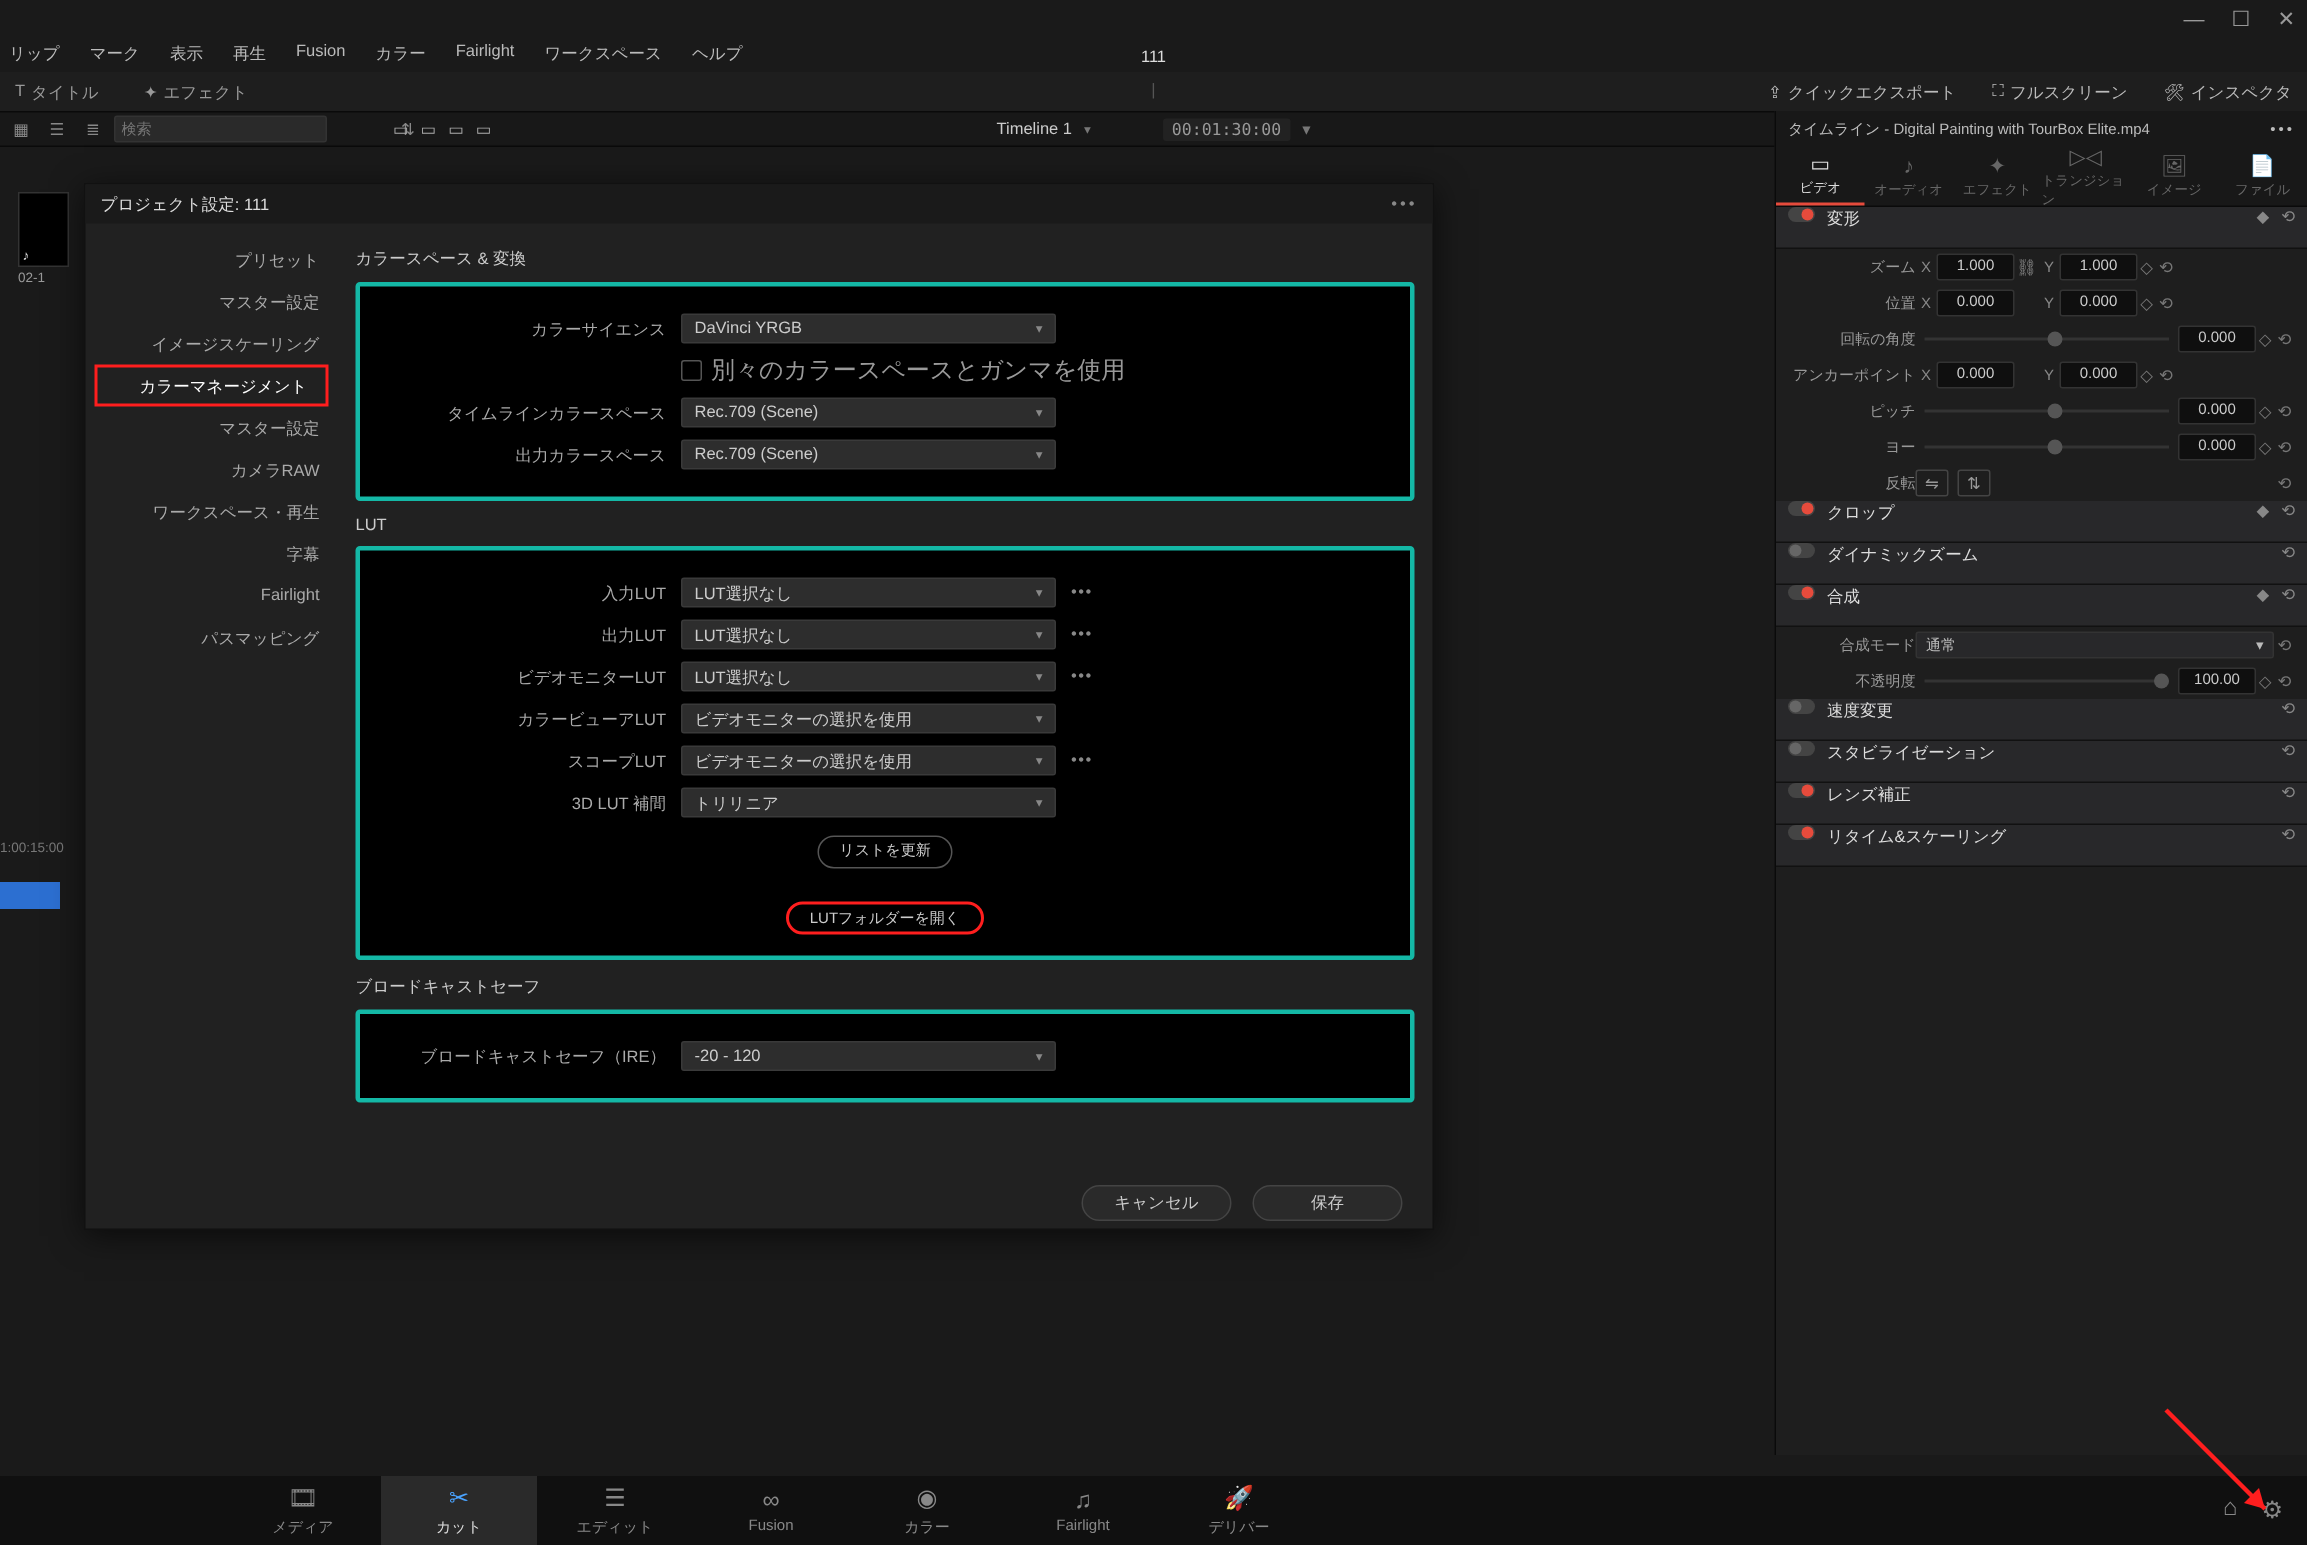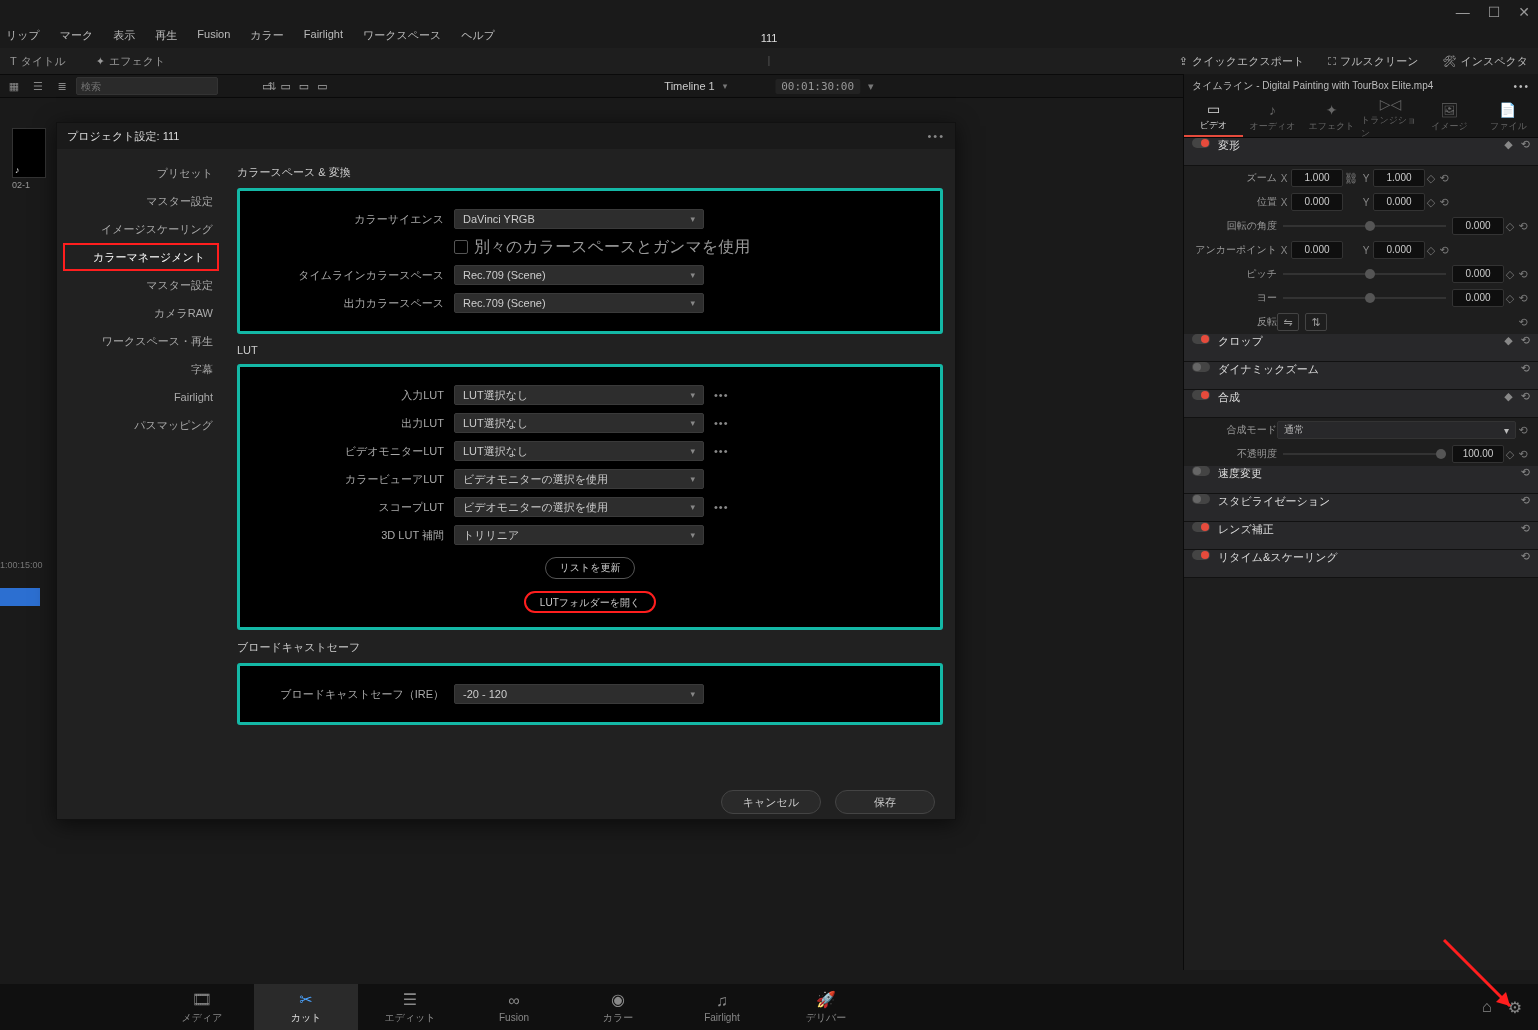--- a/index.html
+++ b/index.html
@@ -78,21 +78,21 @@
 .modal .panel { border:3px solid #14b8a6; background:#000000; border-radius:3px; padding:14px;}
 .modal .frow { display:flex; align-items:center; height:28px;}
 .modal .frow .flbl { flex:0 0 200px; text-align:right; padding-right:10px; font-size:11px; color:#aaa;}
 .modal .frow .fsel { flex:0 0 250px; height:20px; background:#2d2d2d; border:1px solid #3a3a3a; border-radius:2px; display:flex; align-items:center; justify-content:space-between; padding:0 8px; color:#ccc; font-size:11px;}
 .modal .frow .fsel .chev { color:#888; font-size:9px;}
 .modal .frow .chk { width:14px; height:14px; border:1px solid #555; border-radius:2px; margin-left:0;}
 .modal .frow .chklbl { margin-left:6px; font-size:16px; color:#999;}
 .modal .frow .rowdots { margin-left:10px; color:#888; letter-spacing:1px;}
 .modal .fbtn { display:inline-block; height:22px; border:1px solid #555; border-radius:11px; padding:0 14px; line-height:20px; font-size:10px; color:#ccc;}
 .modal .fbtn.hl { border:2px solid #ff1e1e; }
-.modal .btnrow { display:flex; justify-content:center; gap:12px; margin-top:8px; flex-direction:column; align-items:center;}
+.modal .btnrow { display:flex; justify-content:center; gap:22px; margin-top:8px; flex-direction:column; align-items:center;}
 .modal .footer { height:34px; display:flex; align-items:center; justify-content:flex-end; gap:14px; padding:0 20px;}
 .modal .footer .fbtn2 { width:100px; height:24px; border:1px solid #444; border-radius:12px; text-align:center; line-height:22px; font-size:11px; color:#ccc; background:#2a2a2a;}
 
 
 .pages { position:absolute; bottom:0; left:0; width:100%; height:46px; background:#101010; display:flex; align-items:center; }
 .pages .page { width:104px; height:46px; display:flex; flex-direction:column; align-items:center; justify-content:center; gap:2px; color:#888; font-size:10px;}
 .pages .page.active { background:#2a2a2a; color:#ddd;}
 .pages .page .pico { font-size:16px;}
 .pages .corner { margin-left:auto; display:flex; gap:16px; padding-right:16px; color:#888; }
 .pages .corner div { font-size:16px; }

